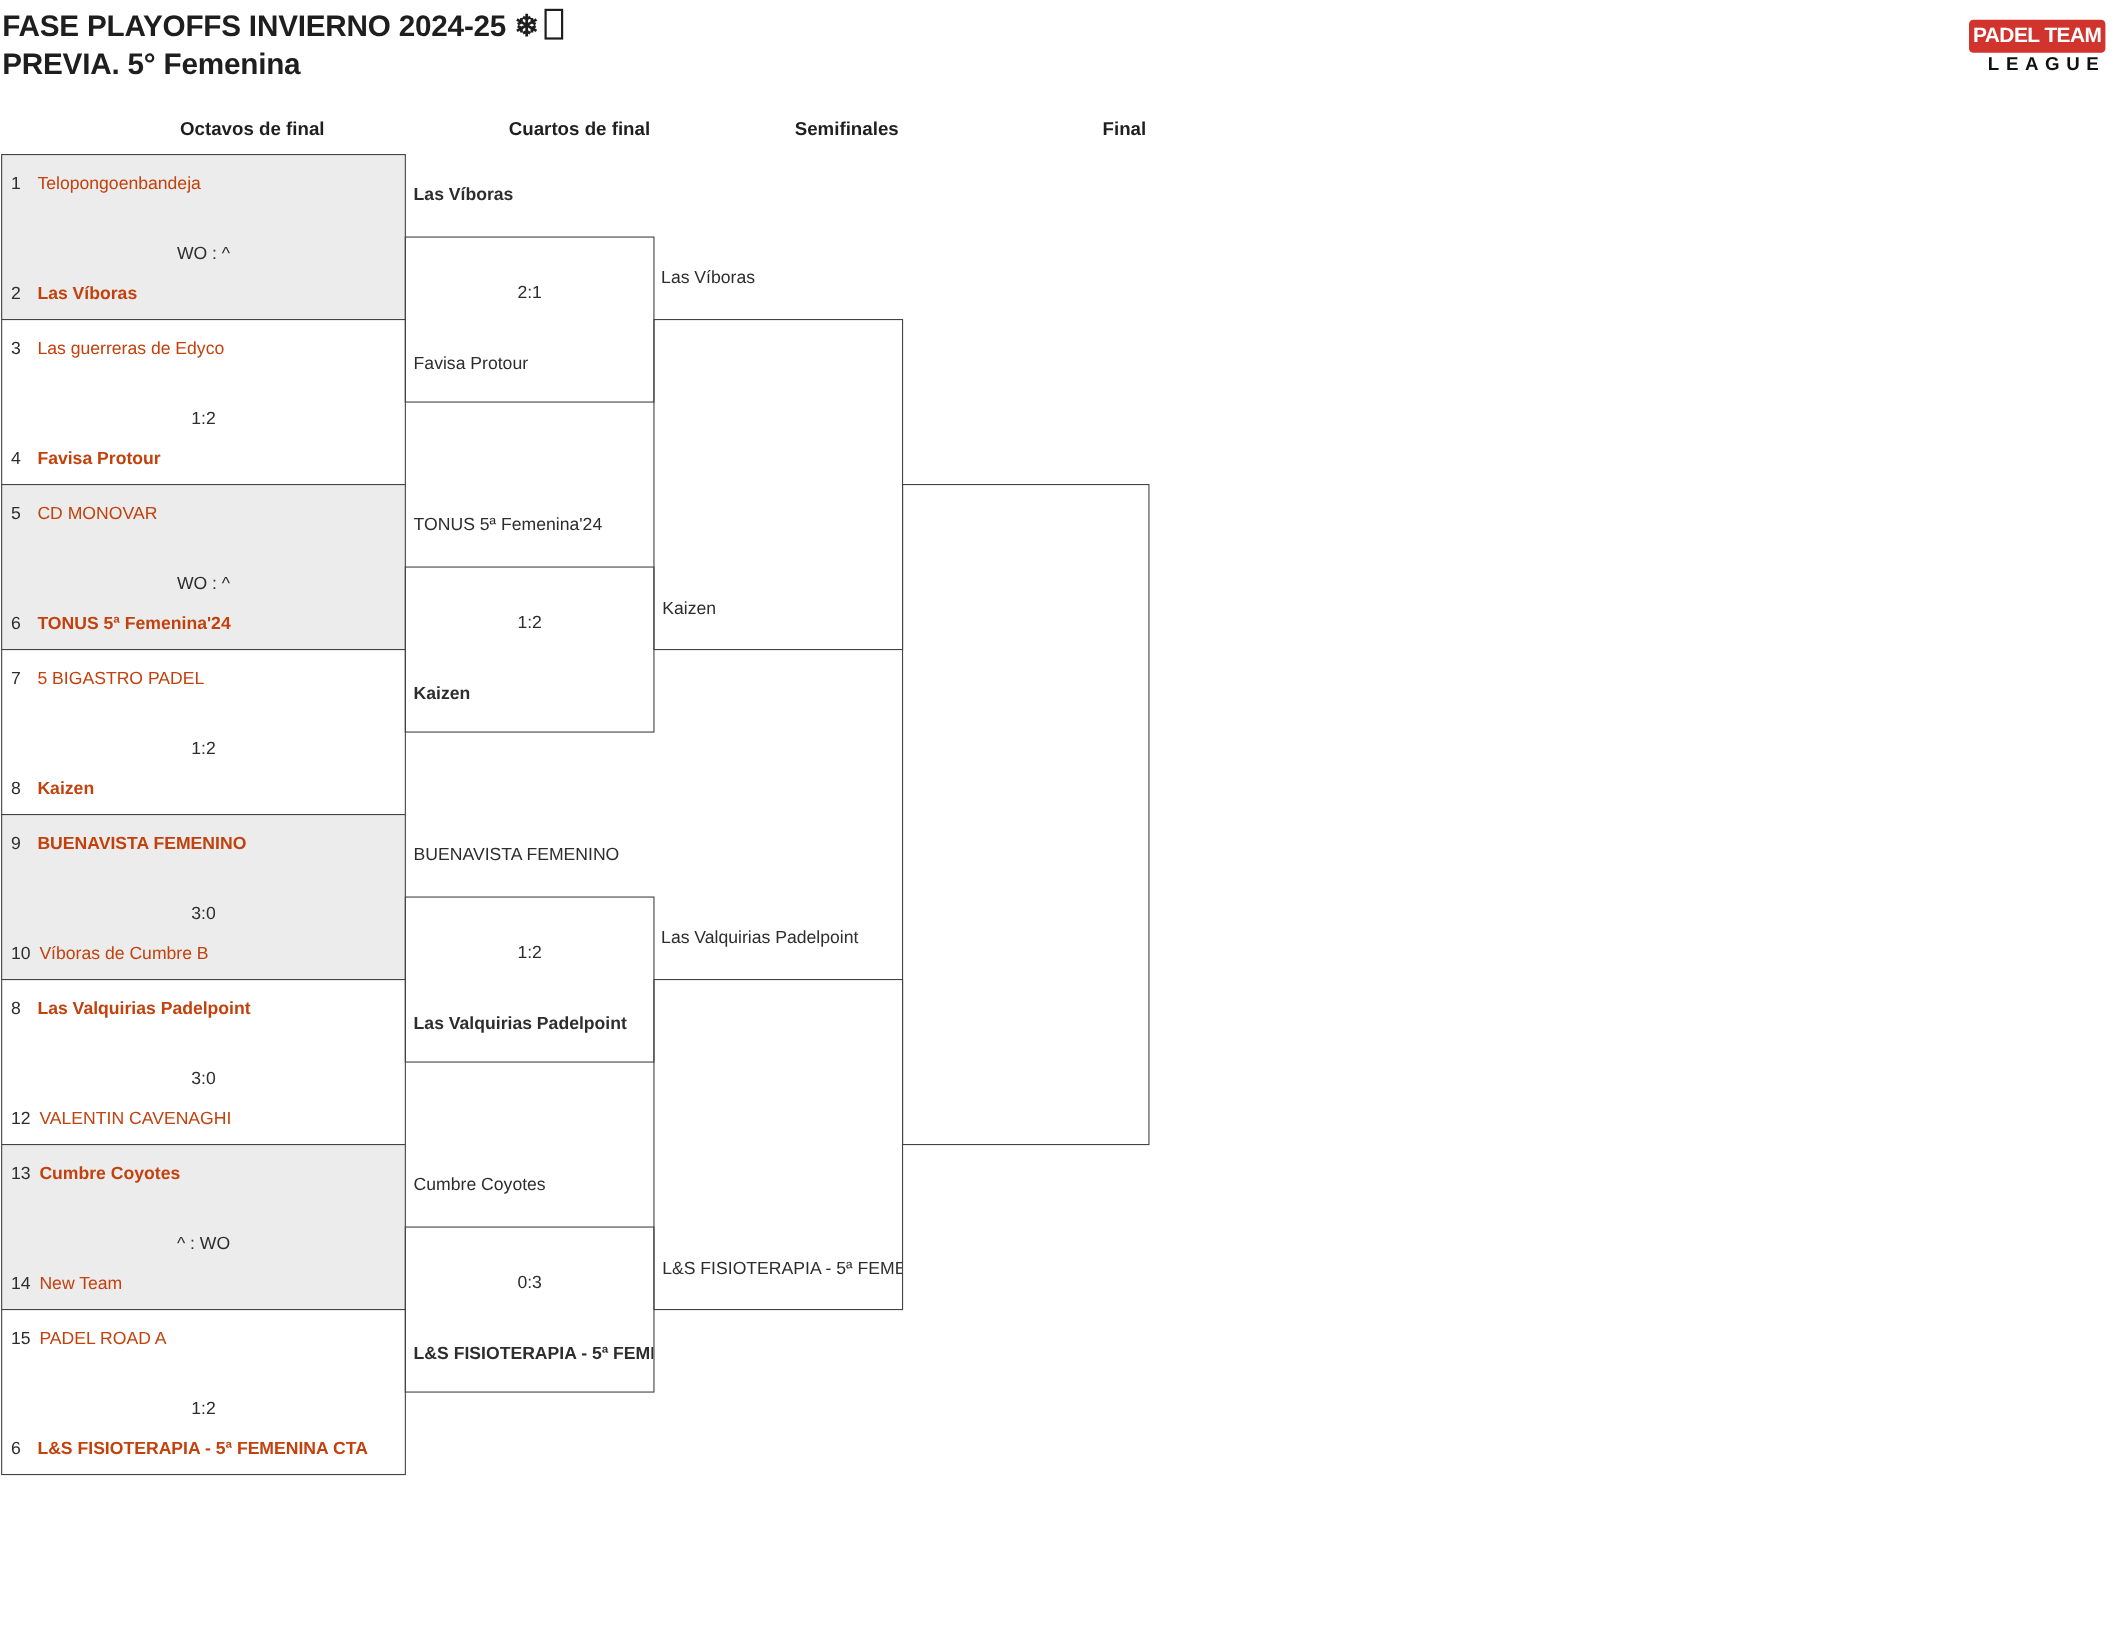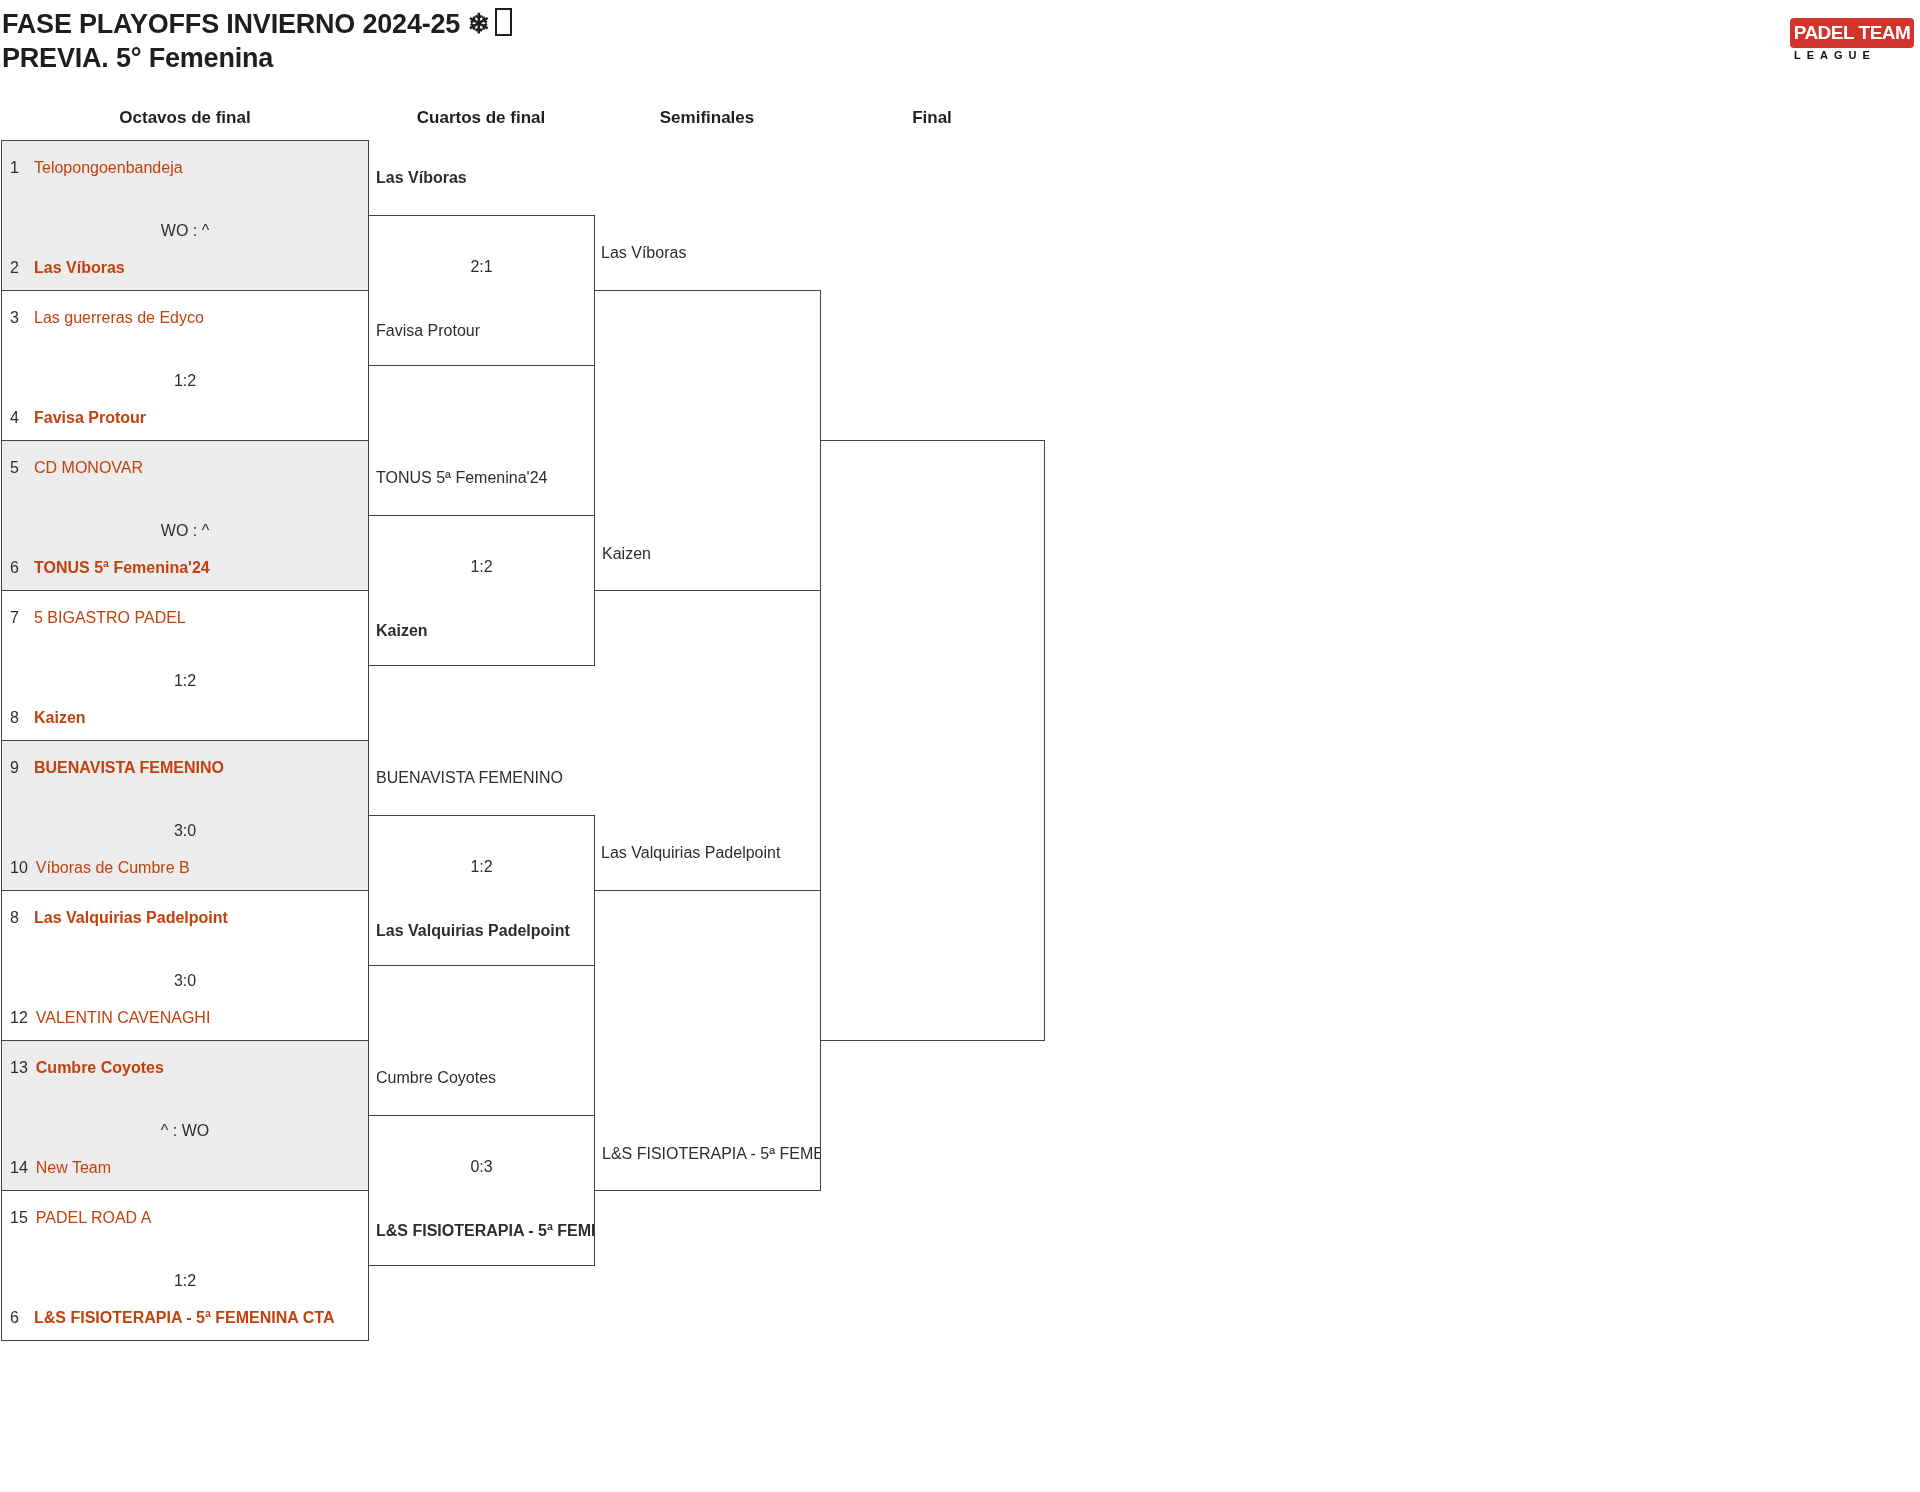--- a/index.html
+++ b/index.html
@@ -12,25 +12,25 @@
   #title1{top:8px;}
   #title2{top:43px;}
   .tofu{display:inline-block;width:13px;height:24px;border:2px solid #1e1e1e;
         vertical-align:-3px;margin-left:5px;}
 
   
   .logo{position:absolute;left:1790px;top:18px;width:124px;}
   .logo-red{display:flex;align-items:center;justify-content:center;height:30px;
             background:#d0342c;border-radius:4px;color:#ffffff;font-weight:700;
             font-size:19px;letter-spacing:-0.5px;white-space:nowrap;}
-  .logo-black{margin-top:1px;text-align:left;color:#111111;font-weight:700;
-              font-size:11px;letter-spacing:6px;padding-left:4px;white-space:nowrap;}
-
-  
-  .round-header{position:absolute;top:108px;width:220px;text-align:center;
+  .logo-black{margin-top:1px;text-align:right;color:#111111;font-weight:700;
+              font-size:17px;letter-spacing:6px;padding-left:4px;white-space:nowrap;}
+
+  
+  .round-header{position:absolute;top:108px;width:220px;text-align:right;
                 font-size:17px;font-weight:600;color:#1f1f1f;}
 
   
   .oct-box{position:absolute;left:1px;width:368px;height:151px;box-sizing:border-box;
            border:1px solid #434343;}
   .oct-box.gray{background:#ececec;}
   .oct-box.white{background:#ffffff;}
   .team-row{position:absolute;left:8px;right:4px;display:flex;gap:8px;
             font-size:16px;line-height:22px;white-space:nowrap;overflow:hidden;}
   .team-row.r1{top:16px;}

